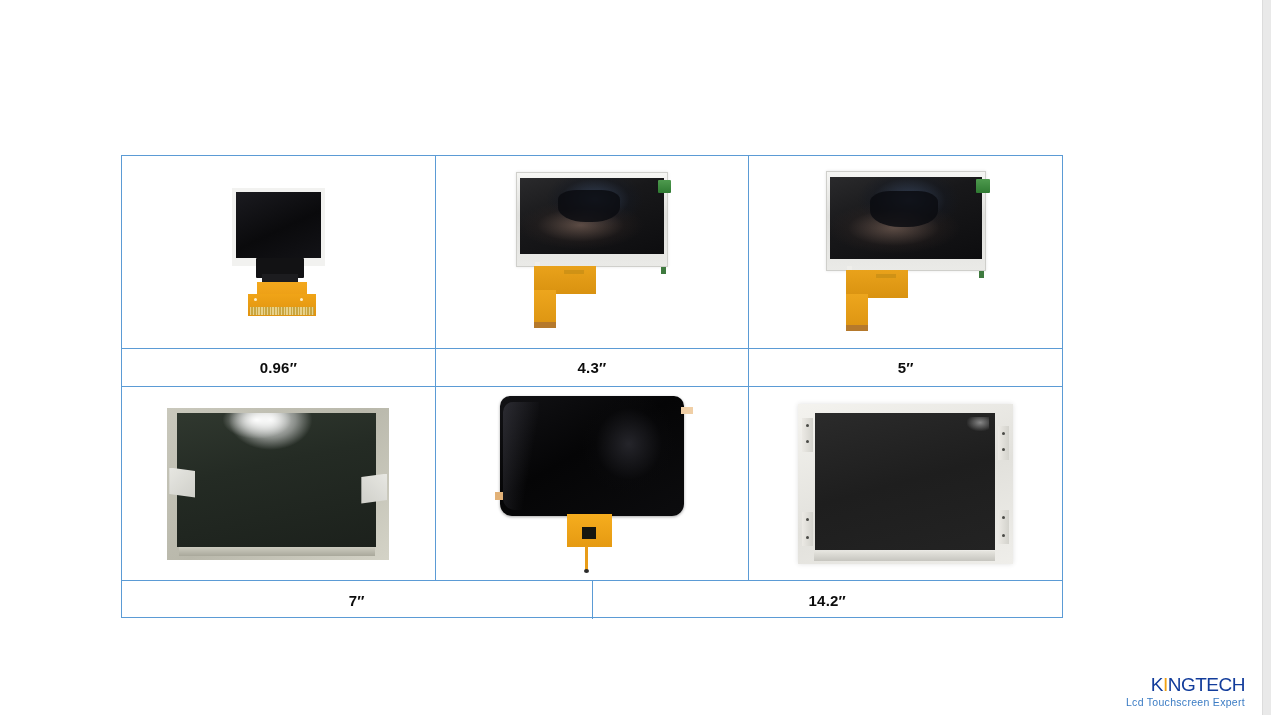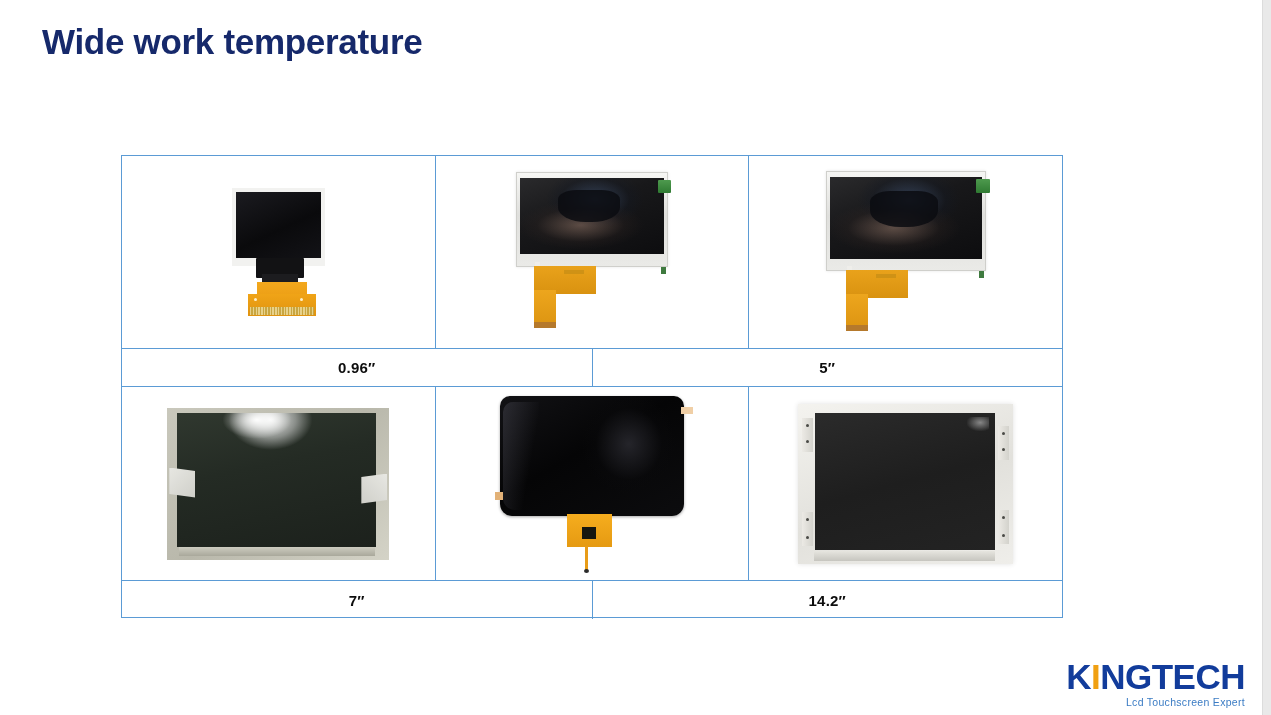--- a/index.html
+++ b/index.html
@@ -273,37 +273,36 @@
   .p104 .hole {
     position:absolute; width:3px; height:3px; background:#4a4a46; border-radius:50%;
   }
 
   
   .logo {
     position:absolute; right:26px; bottom:8px;
     text-align:right; line-height:1;
   }
   .logo .word {
-    font-size:35px; font-weight:bold; letter-spacing:-0.5px;
+    font-size:19px; font-weight:normal; letter-spacing:-0.5px;
     color:#123c9b; white-space:nowrap;
   }
   .logo .word .hl { color:#f0a012; }
   .logo .tag {
     font-size:10.5px; color:#3b7cc4; letter-spacing:0.3px;
     margin-top:3px; white-space:nowrap;
   }
 </style>
 </head>
 <body>
 
 <div id="slide">
 
   <div class="edge-strip"></div>
 
-  <div class="slide-title">Wide work temperature</div>
 
   <div class="grid">
 
     <div class="grow imgrow">
 
       <div class="gcell">
         <div class="imgwrap">
           <div class="p096">
             <div class="glass"></div>
             <div class="screen"></div>
@@ -357,20 +356,23 @@
         </div>
       </div>
 
     </div>
 
     <div class="grow labrow">
       <div class="gcell">
         <div class="cell-label">0.96″</div>
       </div>
       <div class="gcell">
+        <div class="cell-label">4.3″</div>
+      </div>
+      <div class="gcell">
         <div class="cell-label">5″</div>
       </div>
     </div>
 
     <div class="grow imgrow2">
 
       <div class="gcell">
         <div class="imgwrap">
           <div class="p7">
             <div class="frame"></div>

